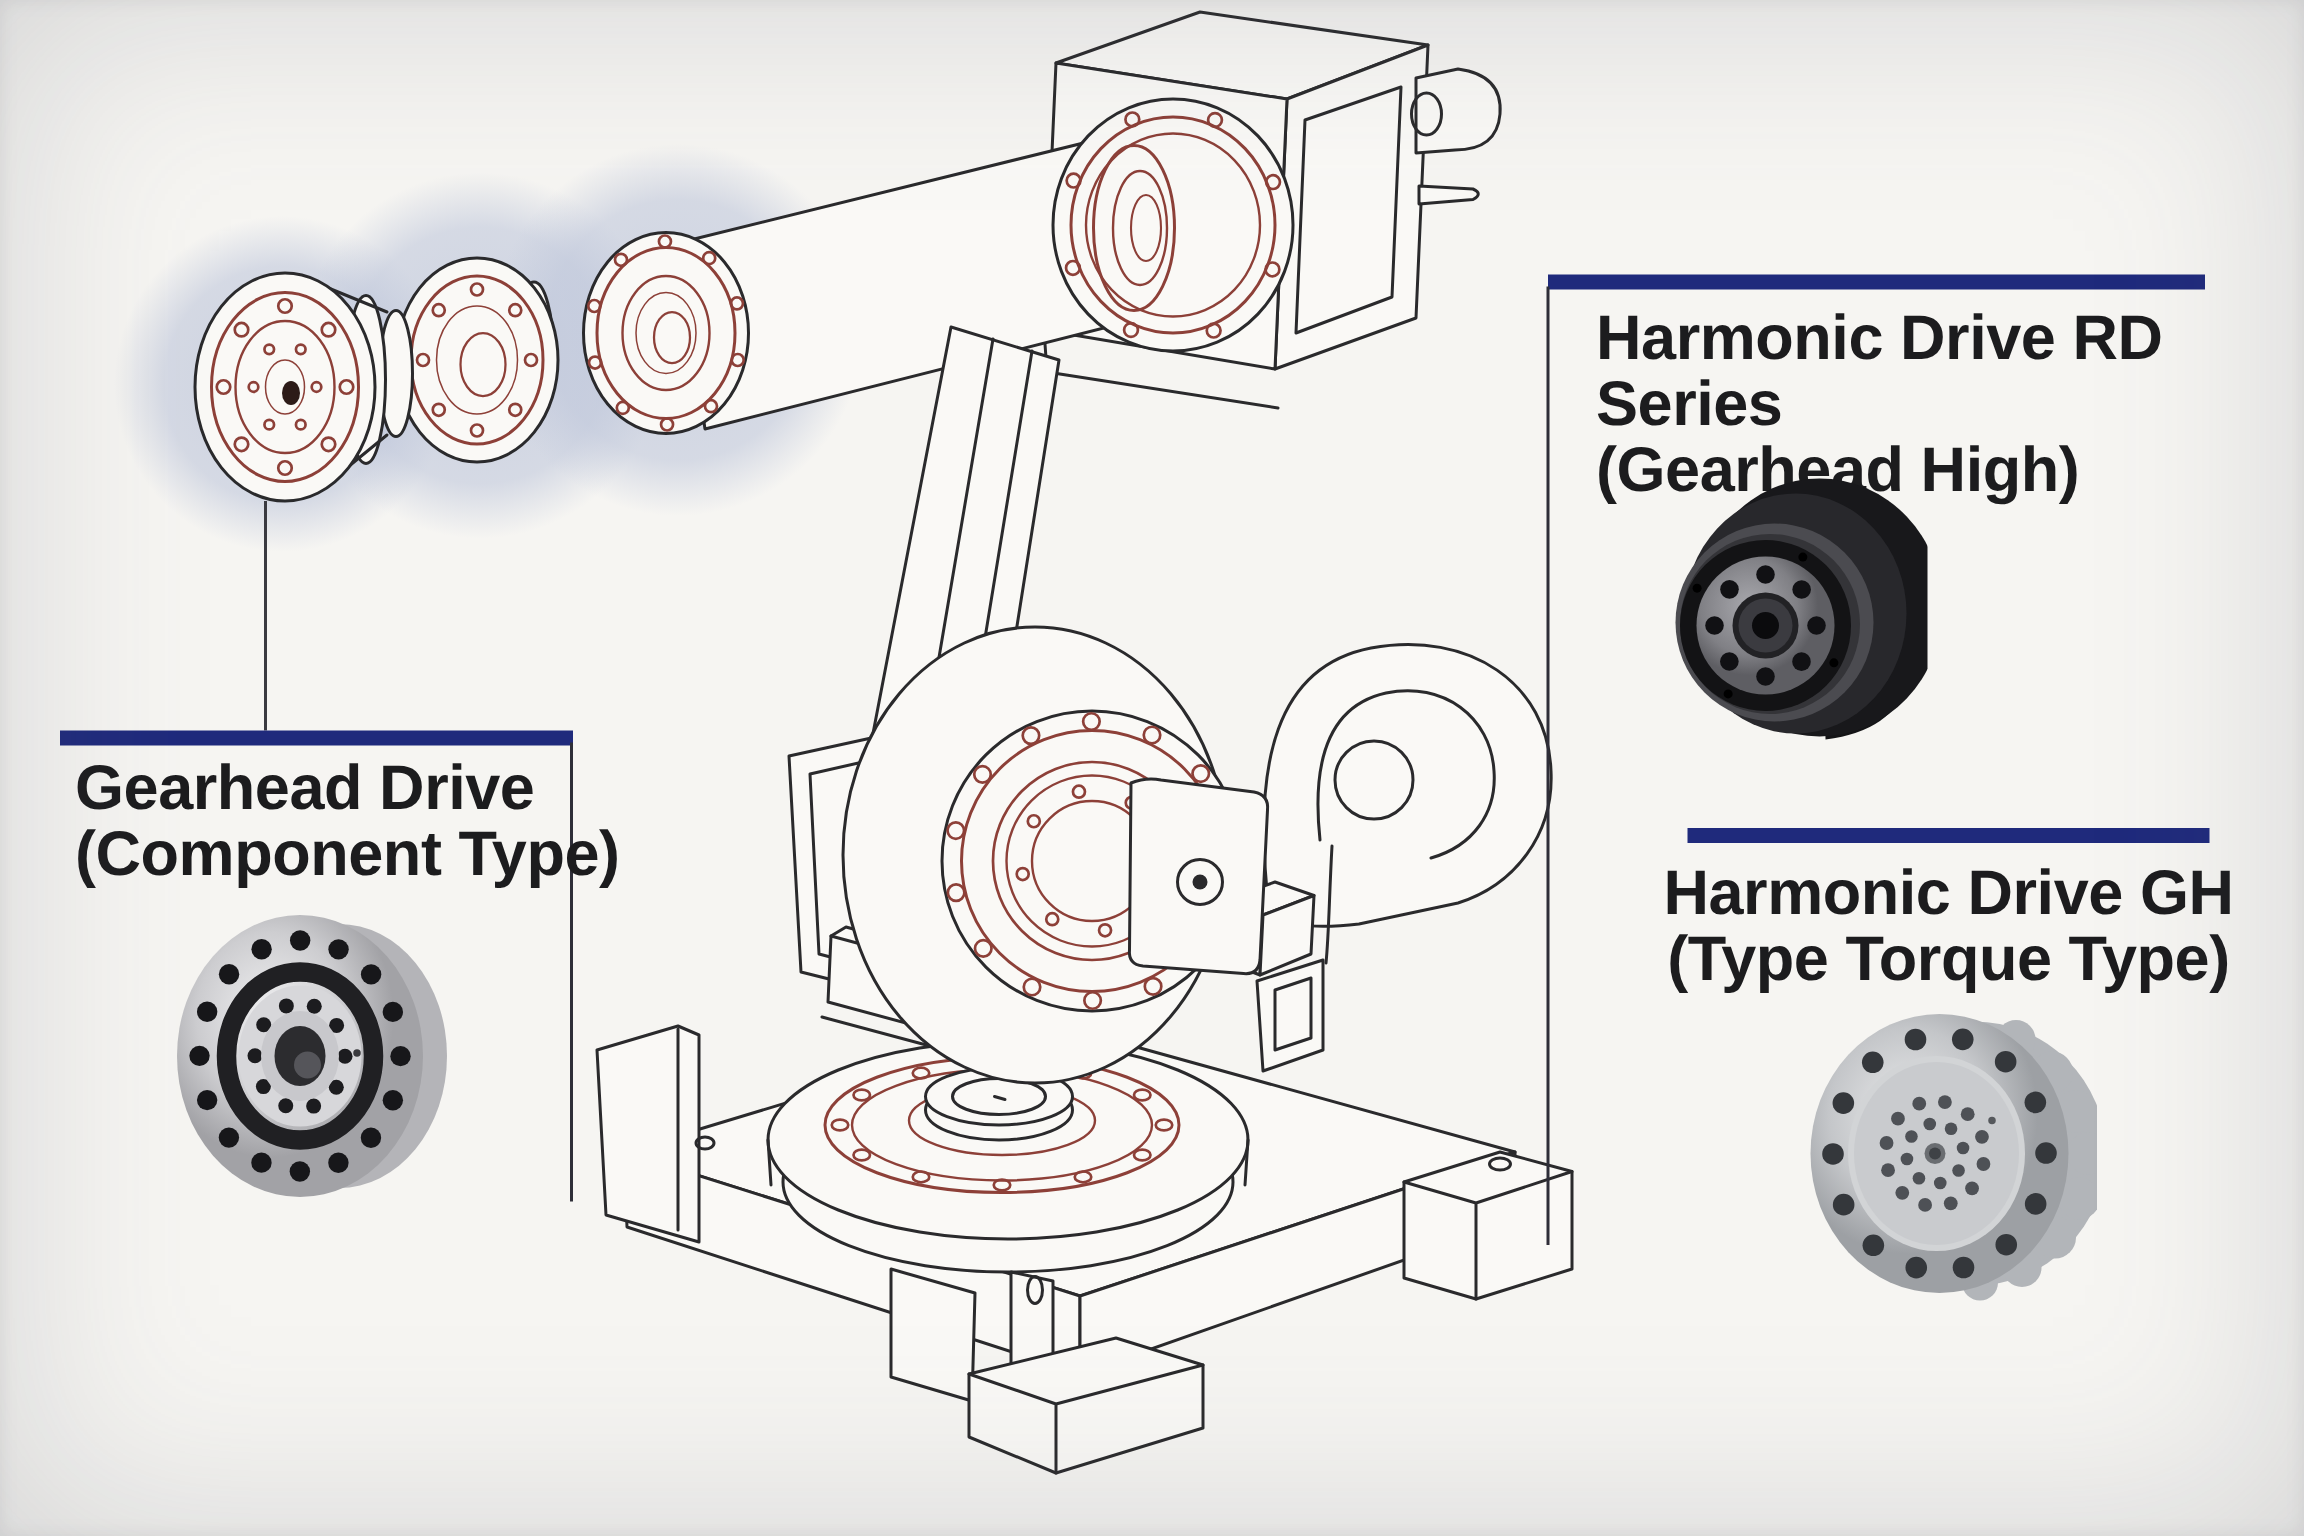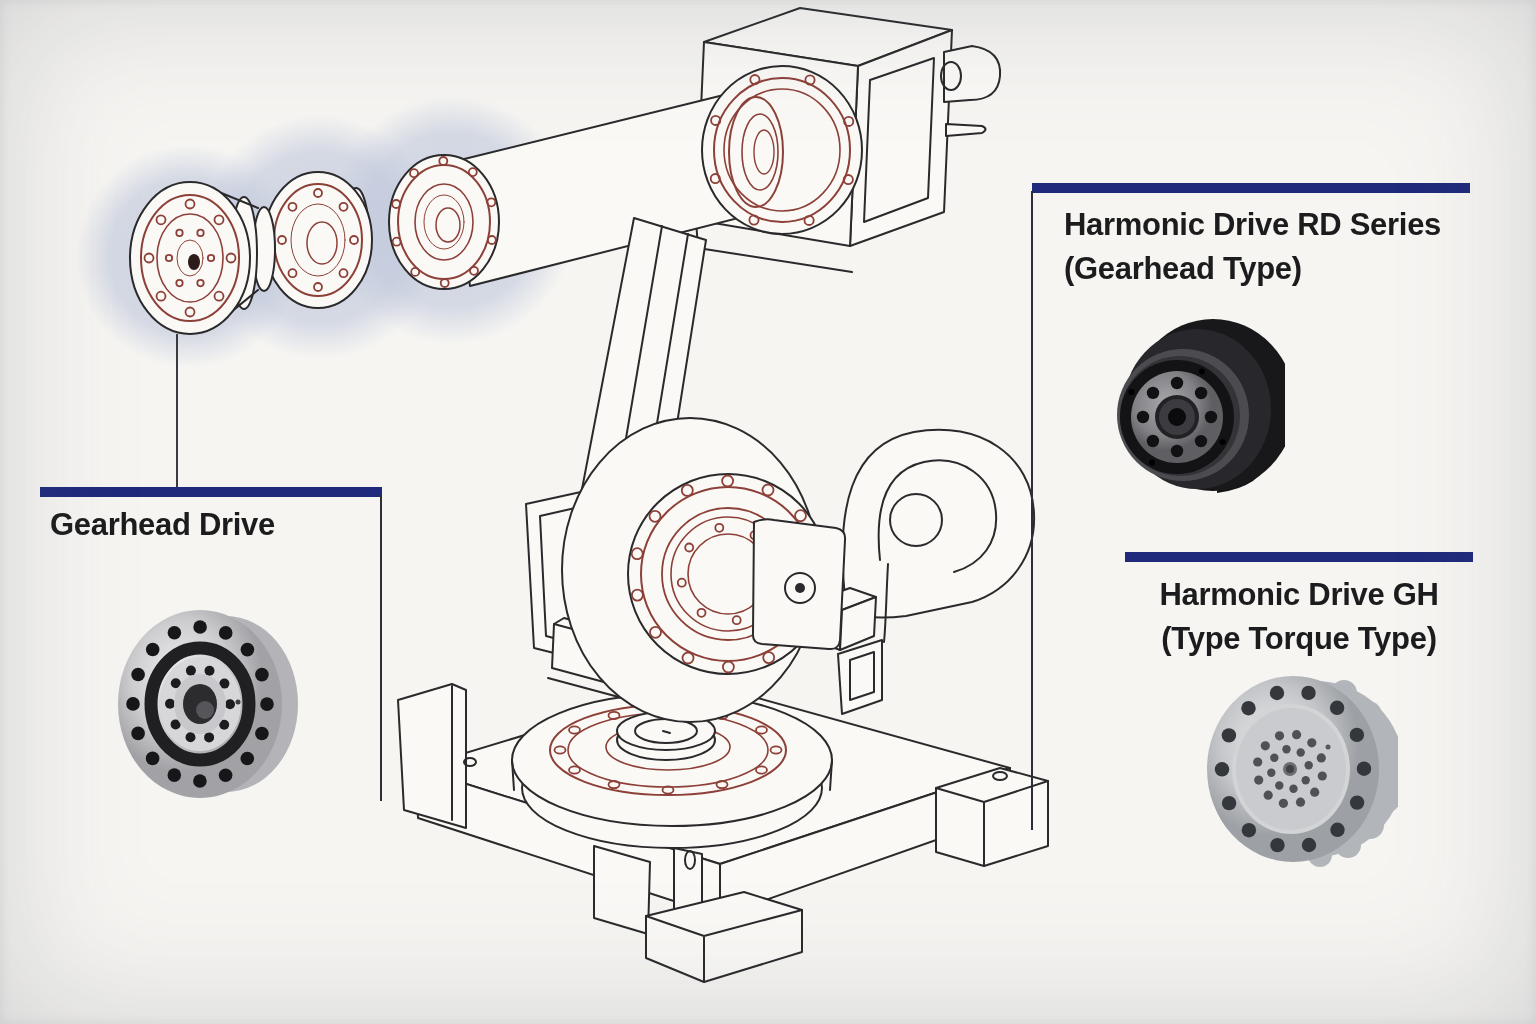--- a/index.html
+++ b/index.html
@@ -10,21 +10,21 @@
   }
   .vignette{position:absolute;inset:0;pointer-events:none;
     box-shadow:inset 0 0 140px rgba(90,95,110,.22), inset 0 0 12px rgba(120,120,130,.15);}
   svg{position:absolute;left:0;top:0;}
   .lineart{stroke:#2a2a2c;stroke-width:2;fill:none;stroke-linejoin:round;stroke-linecap:round;}
   .fillbg{fill:#faf9f6;}
   .red{stroke:#8d4038;fill:none;stroke-linejoin:round;stroke-linecap:round;}
   .accent-bar{position:absolute;height:10px;}
   .bracket-line{position:absolute;width:2px;background:#2e2e38;}
   .leader-line{position:absolute;width:2px;background:#3a3a40;}
-  .label{position:absolute;color:#1c1c1e;font-weight:700;font-size:31px;line-height:44px;letter-spacing:-.3px;}
+  .label{position:absolute;color:#1c1c1e;font-weight:700;font-size:42px;line-height:44px;letter-spacing:-.3px;}
   .label.centered{text-align:center;}
   .photo{position:absolute;}
 </style>
 </head>
 <body>
 
 <div class="canvas">
 
   <svg width="1536" height="1024" viewBox="0 0 1536 1024">
     <defs>
@@ -262,25 +262,26 @@
   <div class="accent-bar" style="left: 40px; top: 487px; width: 342px; background: rgb(31, 42, 124);"></div>
   <div class="bracket-line" style="left:380px;top:495px;height:306px;"></div>
 
   <div class="accent-bar" style="left: 1032px; top: 183px; width: 438px; background: rgb(31, 42, 124);"></div>
   <div class="bracket-line" style="left:1031px;top:191px;height:639px;"></div>
 
   <div class="accent-bar" style="left: 1125px; top: 552px; width: 348px; background: rgb(31, 42, 124);"></div>
 
   <div class="label" style="left:50px;top:503px;">
     <div>Gearhead Drive</div>
+    <div>(Component Type)</div>
   </div>
 
   <div class="label" style="left:1064px;top:203px;">
     <div>Harmonic Drive RD Series</div>
-    <div>(Gearhead Type)</div>
+    <div>(Gearhead High)</div>
   </div>
 
   <div class="label centered" style="left:1100px;top:573px;width:398px;">
     <div>Harmonic Drive GH</div>
     <div>(Type Torque Type)</div>
   </div>
 
   <svg class="photo" style="left:110px;top:602px;" width="190" height="205" viewBox="0 0 190 205">
     <defs>
       <radialGradient id="silv1" cx="38%" cy="36%">

